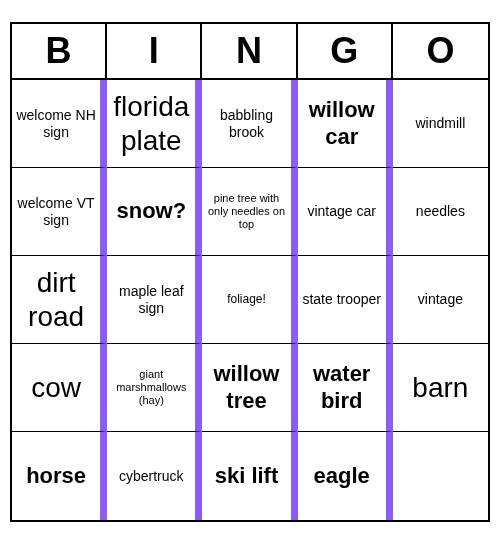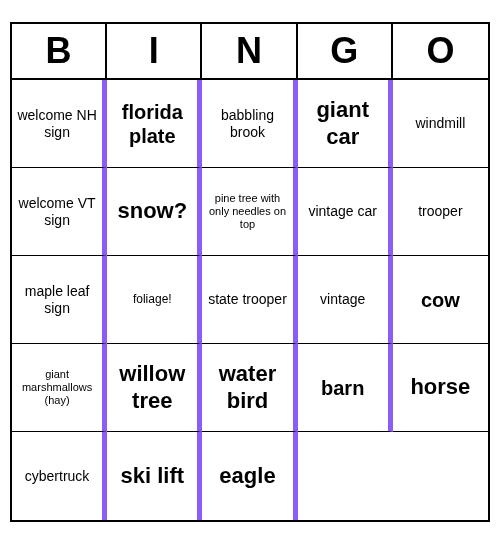--- a/index.html
+++ b/index.html
@@ -30,21 +30,21 @@
     }
     .bingo-header-cell:last-child {
       border-right: none;
     }
     .bingo-grid {
       display: grid;
       grid-template-columns: repeat(5, 1fr);
       grid-template-rows: repeat(5, 1fr);
     }
     .bingo-cell {
-      border-right: 5px solid #8b5cf6;
+      border-right: 7px solid #8b5cf6;
       border-bottom: 1px solid #000;
       display: flex;
       align-items: center;
       justify-content: center;
       text-align: center;
       padding: 4px;
       min-height: 88px;
     }
     .bingo-cell:nth-child(5n) {
       border-right: none;
@@ -60,22 +60,22 @@
       font-size: 11px;
     }
     .size-medium {
       font-size: 14px;
     }
     .size-large {
       font-size: 22px;
       font-weight: bold;
     }
     .size-xlarge {
-      font-size: 20px;
-      font-weight: bold;
+      font-size: 28px;
+      font-weight: normal;
     }
     .size-big {
       font-size: 12px;
     }
   </style>
 </head>
 <body>
 
 <div class="bingo-card">
   <div class="bingo-header">
@@ -89,39 +89,42 @@
   <div class="bingo-cell">
         <span class="size-medium">welcome NH sign</span>
       </div>
       <div class="bingo-cell">
         <span class="size-xlarge">florida plate</span>
       </div>
       <div class="bingo-cell">
         <span class="size-medium">babbling brook</span>
       </div>
       <div class="bingo-cell">
-        <span class="size-large">giant car</span>
+        <span class="size-large">willow car</span>
       </div>
       <div class="bingo-cell">
         <span class="size-medium">windmill</span>
       </div>
       <div class="bingo-cell">
         <span class="size-medium">welcome VT sign</span>
       </div>
       <div class="bingo-cell">
         <span class="size-large">snow?</span>
       </div>
       <div class="bingo-cell">
         <span class="size-small">pine tree with only needles on top</span>
       </div>
       <div class="bingo-cell">
         <span class="size-medium">vintage car</span>
       </div>
       <div class="bingo-cell">
-        <span class="size-medium">trooper</span>
+        <span class="size-medium">needles</span>
+      </div>
+      <div class="bingo-cell">
+        <span class="size-xlarge">dirt road</span>
       </div>
       <div class="bingo-cell">
         <span class="size-medium">maple leaf sign</span>
       </div>
       <div class="bingo-cell">
         <span class="size-big">foliage!</span>
       </div>
       <div class="bingo-cell">
         <span class="size-medium">state trooper</span>
       </div>

